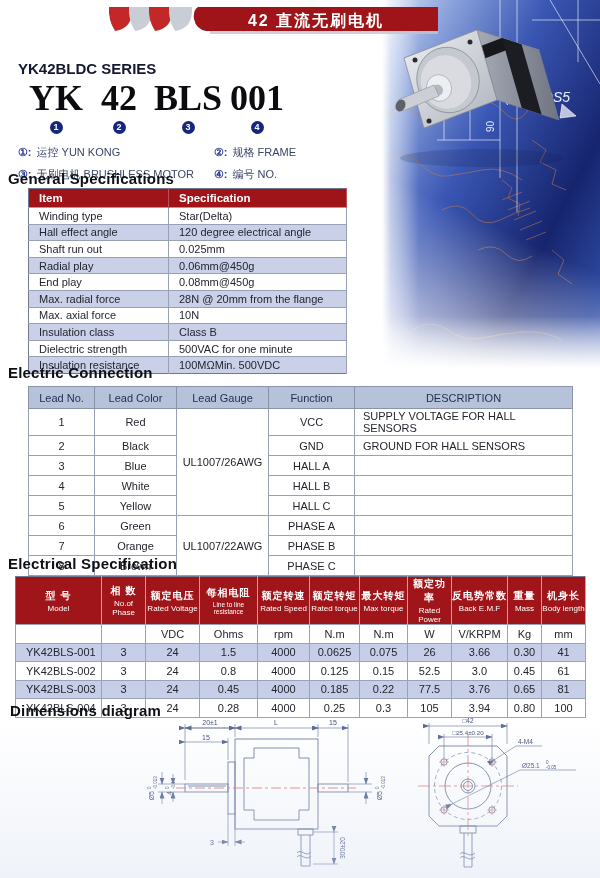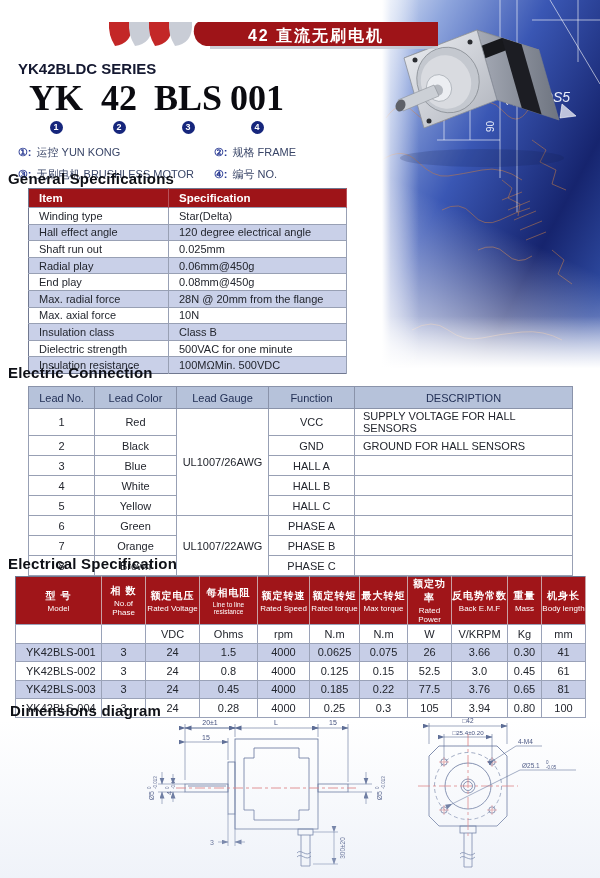--- a/index.html
+++ b/index.html
@@ -10,21 +10,21 @@
   
   .hero{position:absolute;top:0;right:0;width:218px;height:372px;
         background:linear-gradient(118deg,#dce5f6 0%,#8fa6dd 16%,#3a57b4 40%,#16246e 70%,#2e4aa0 90%,#4a66b8 100%);}
   .hero-fade{position:absolute;inset:0;
         background:linear-gradient(to right,#fff 0%,rgba(255,255,255,.55) 4%,rgba(255,255,255,0) 17%),
                    linear-gradient(to top,#fff 1%,rgba(255,255,255,0) 15%),
                    linear-gradient(205deg,rgba(255,255,255,0) 58%,rgba(255,255,255,.8) 94%);}
   .hero svg{position:absolute;left:0;top:0;}
   .motor{position:absolute;left:8px;top:186px;}
   
-  .banner{position:absolute;left:108px;top:5px;width:334px;height:32px;z-index:9;margin-top:15px;}
+  .banner{position:absolute;left:108px;top:5px;width:334px;height:32px;z-index:9;}
   
   .h{position:absolute;left:8px;font-weight:bold;font-size:15px;color:#0e1016;letter-spacing:.2px;}
   .series-h{position:absolute;left:18px;top:60px;font-size:15px;font-weight:bold;color:#141830;}
   .code{position:absolute;left:26px;top:80px;display:flex;}
   .code .part{text-align:center;font-family:"Liberation Serif",serif;font-weight:bold;
               font-size:36px;line-height:1;color:#0b0b10;}
   .code .p0{width:60px}.code .p1{width:66px}.code .p2{width:72px}.code .p3{width:66px}
   .code .num{margin:5px auto 0;width:13px;height:13px;border-radius:50%;background:#16267c;color:#fff;
              font-family:"Liberation Sans",sans-serif;font-size:9px;font-weight:bold;line-height:13px;text-align:center;}
   .legend{position:absolute;left:18px;top:145px;width:460px;font-size:11px;}

